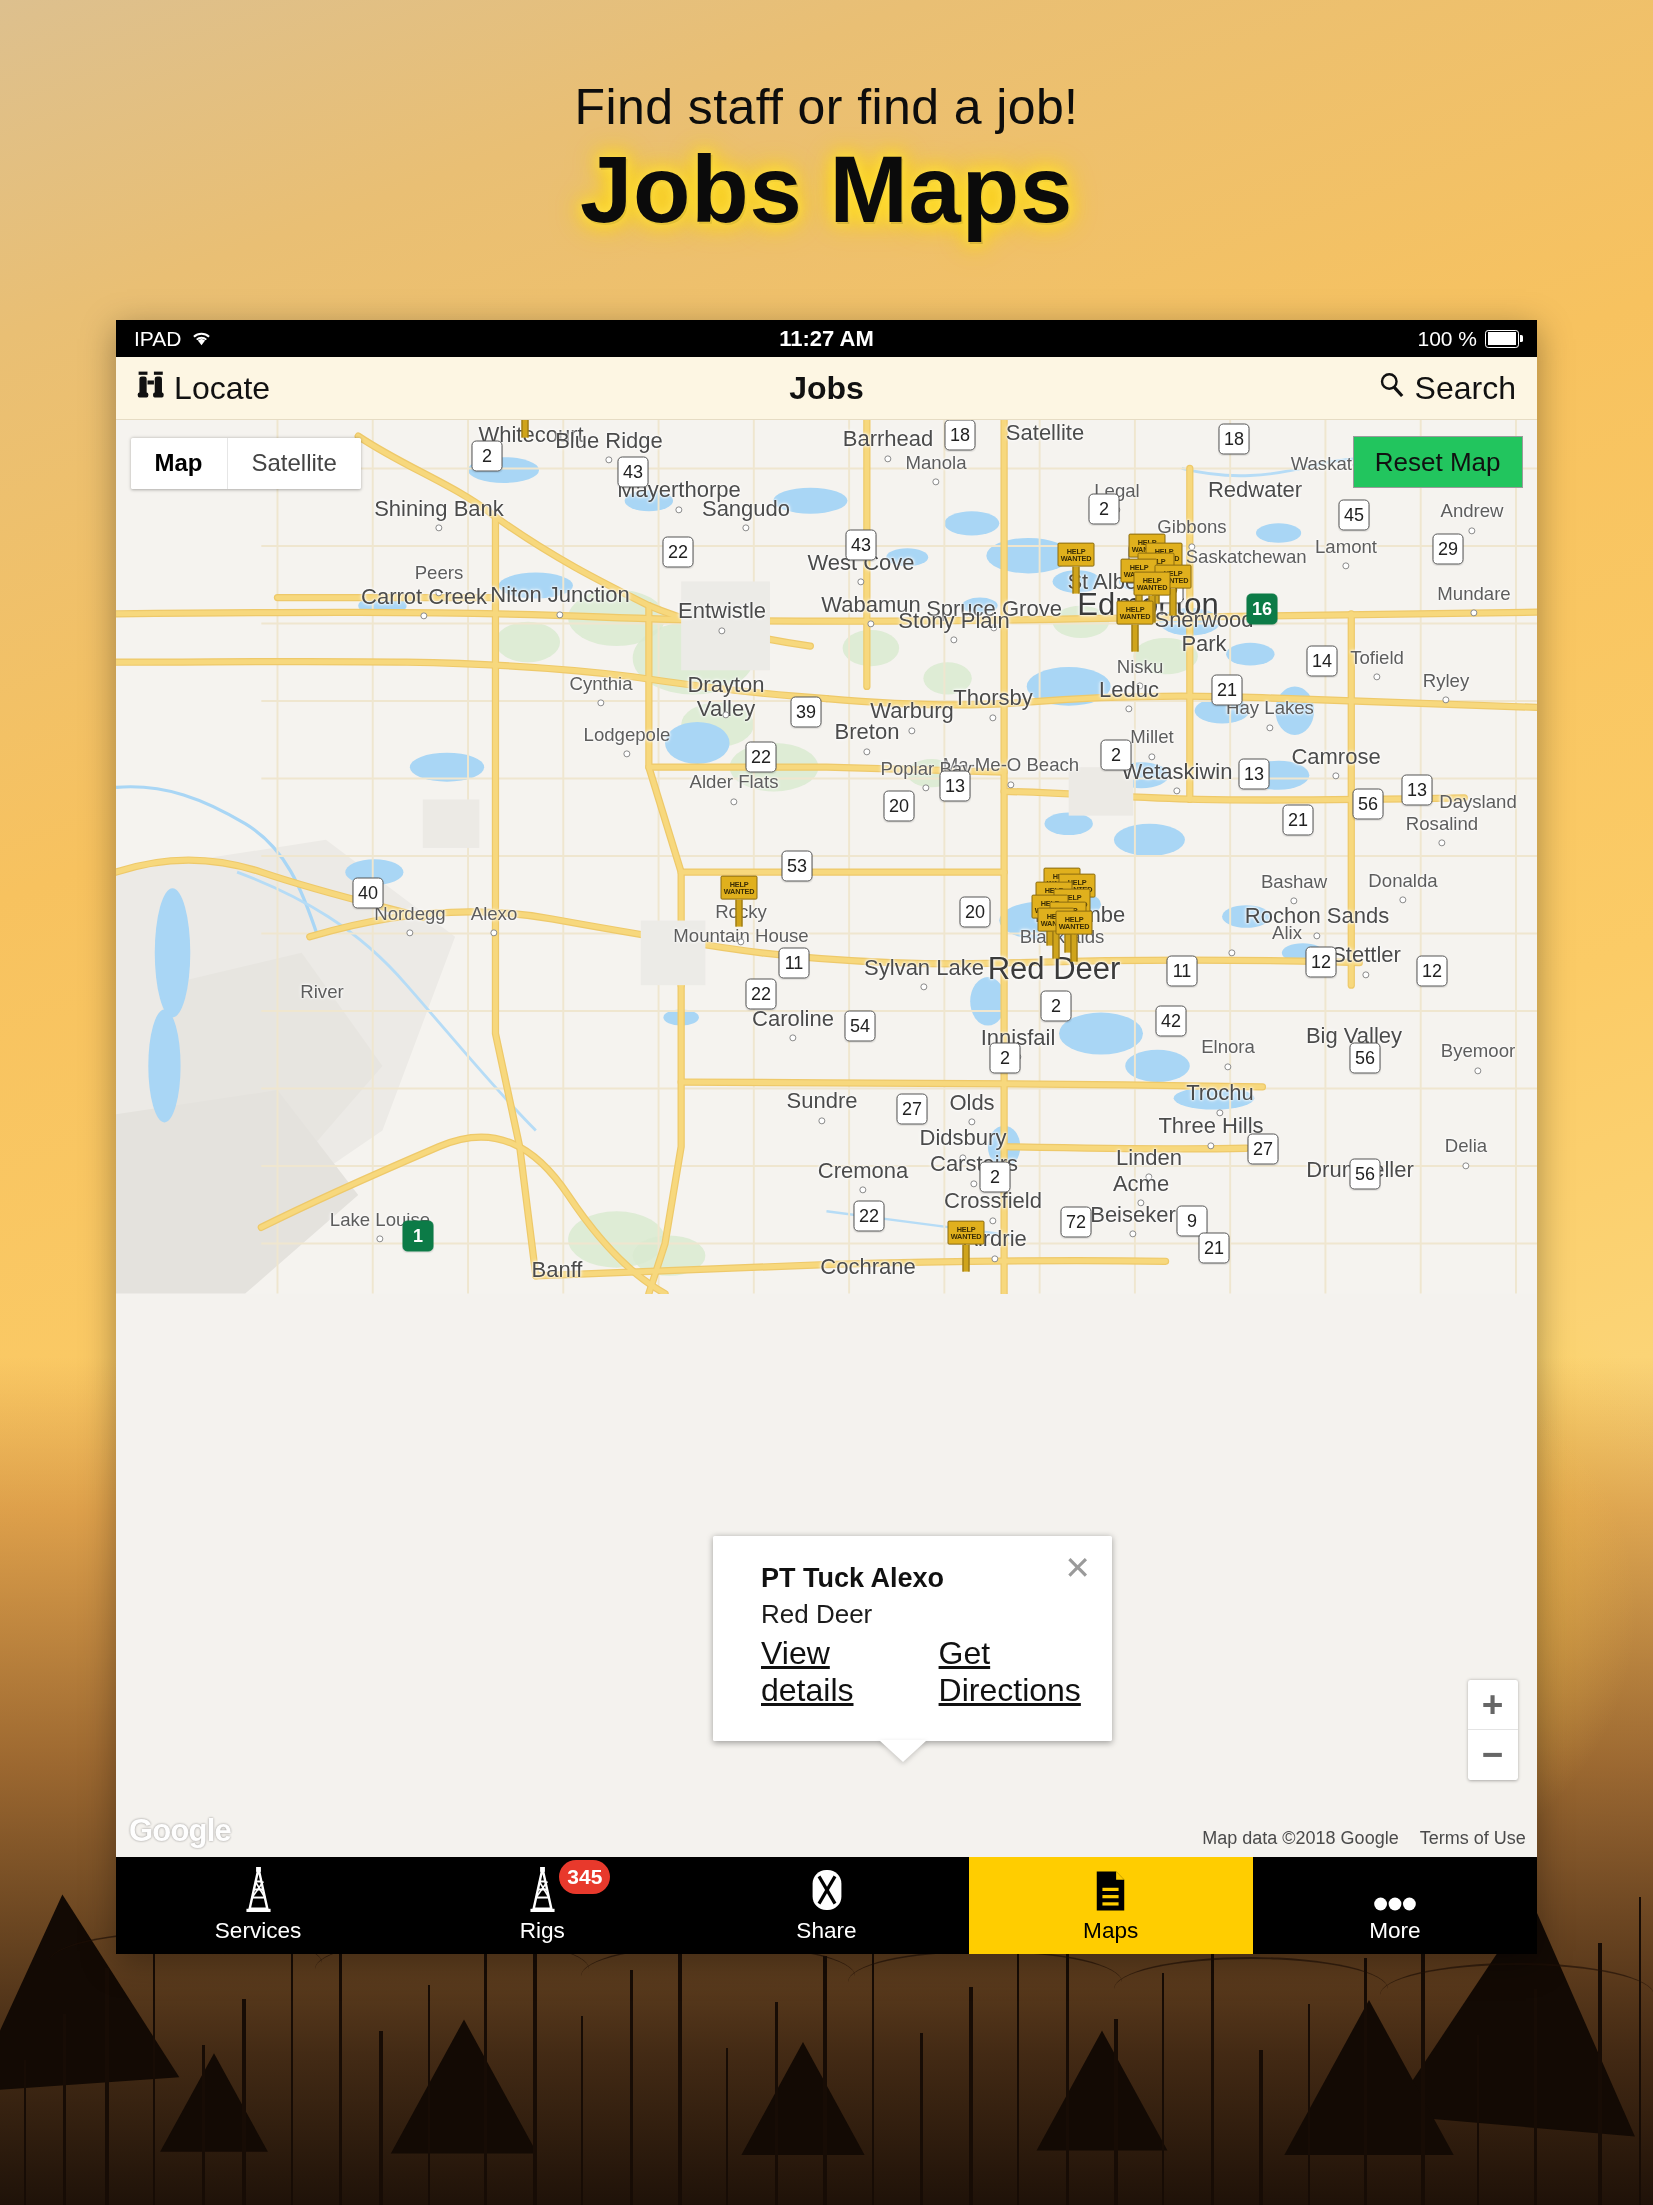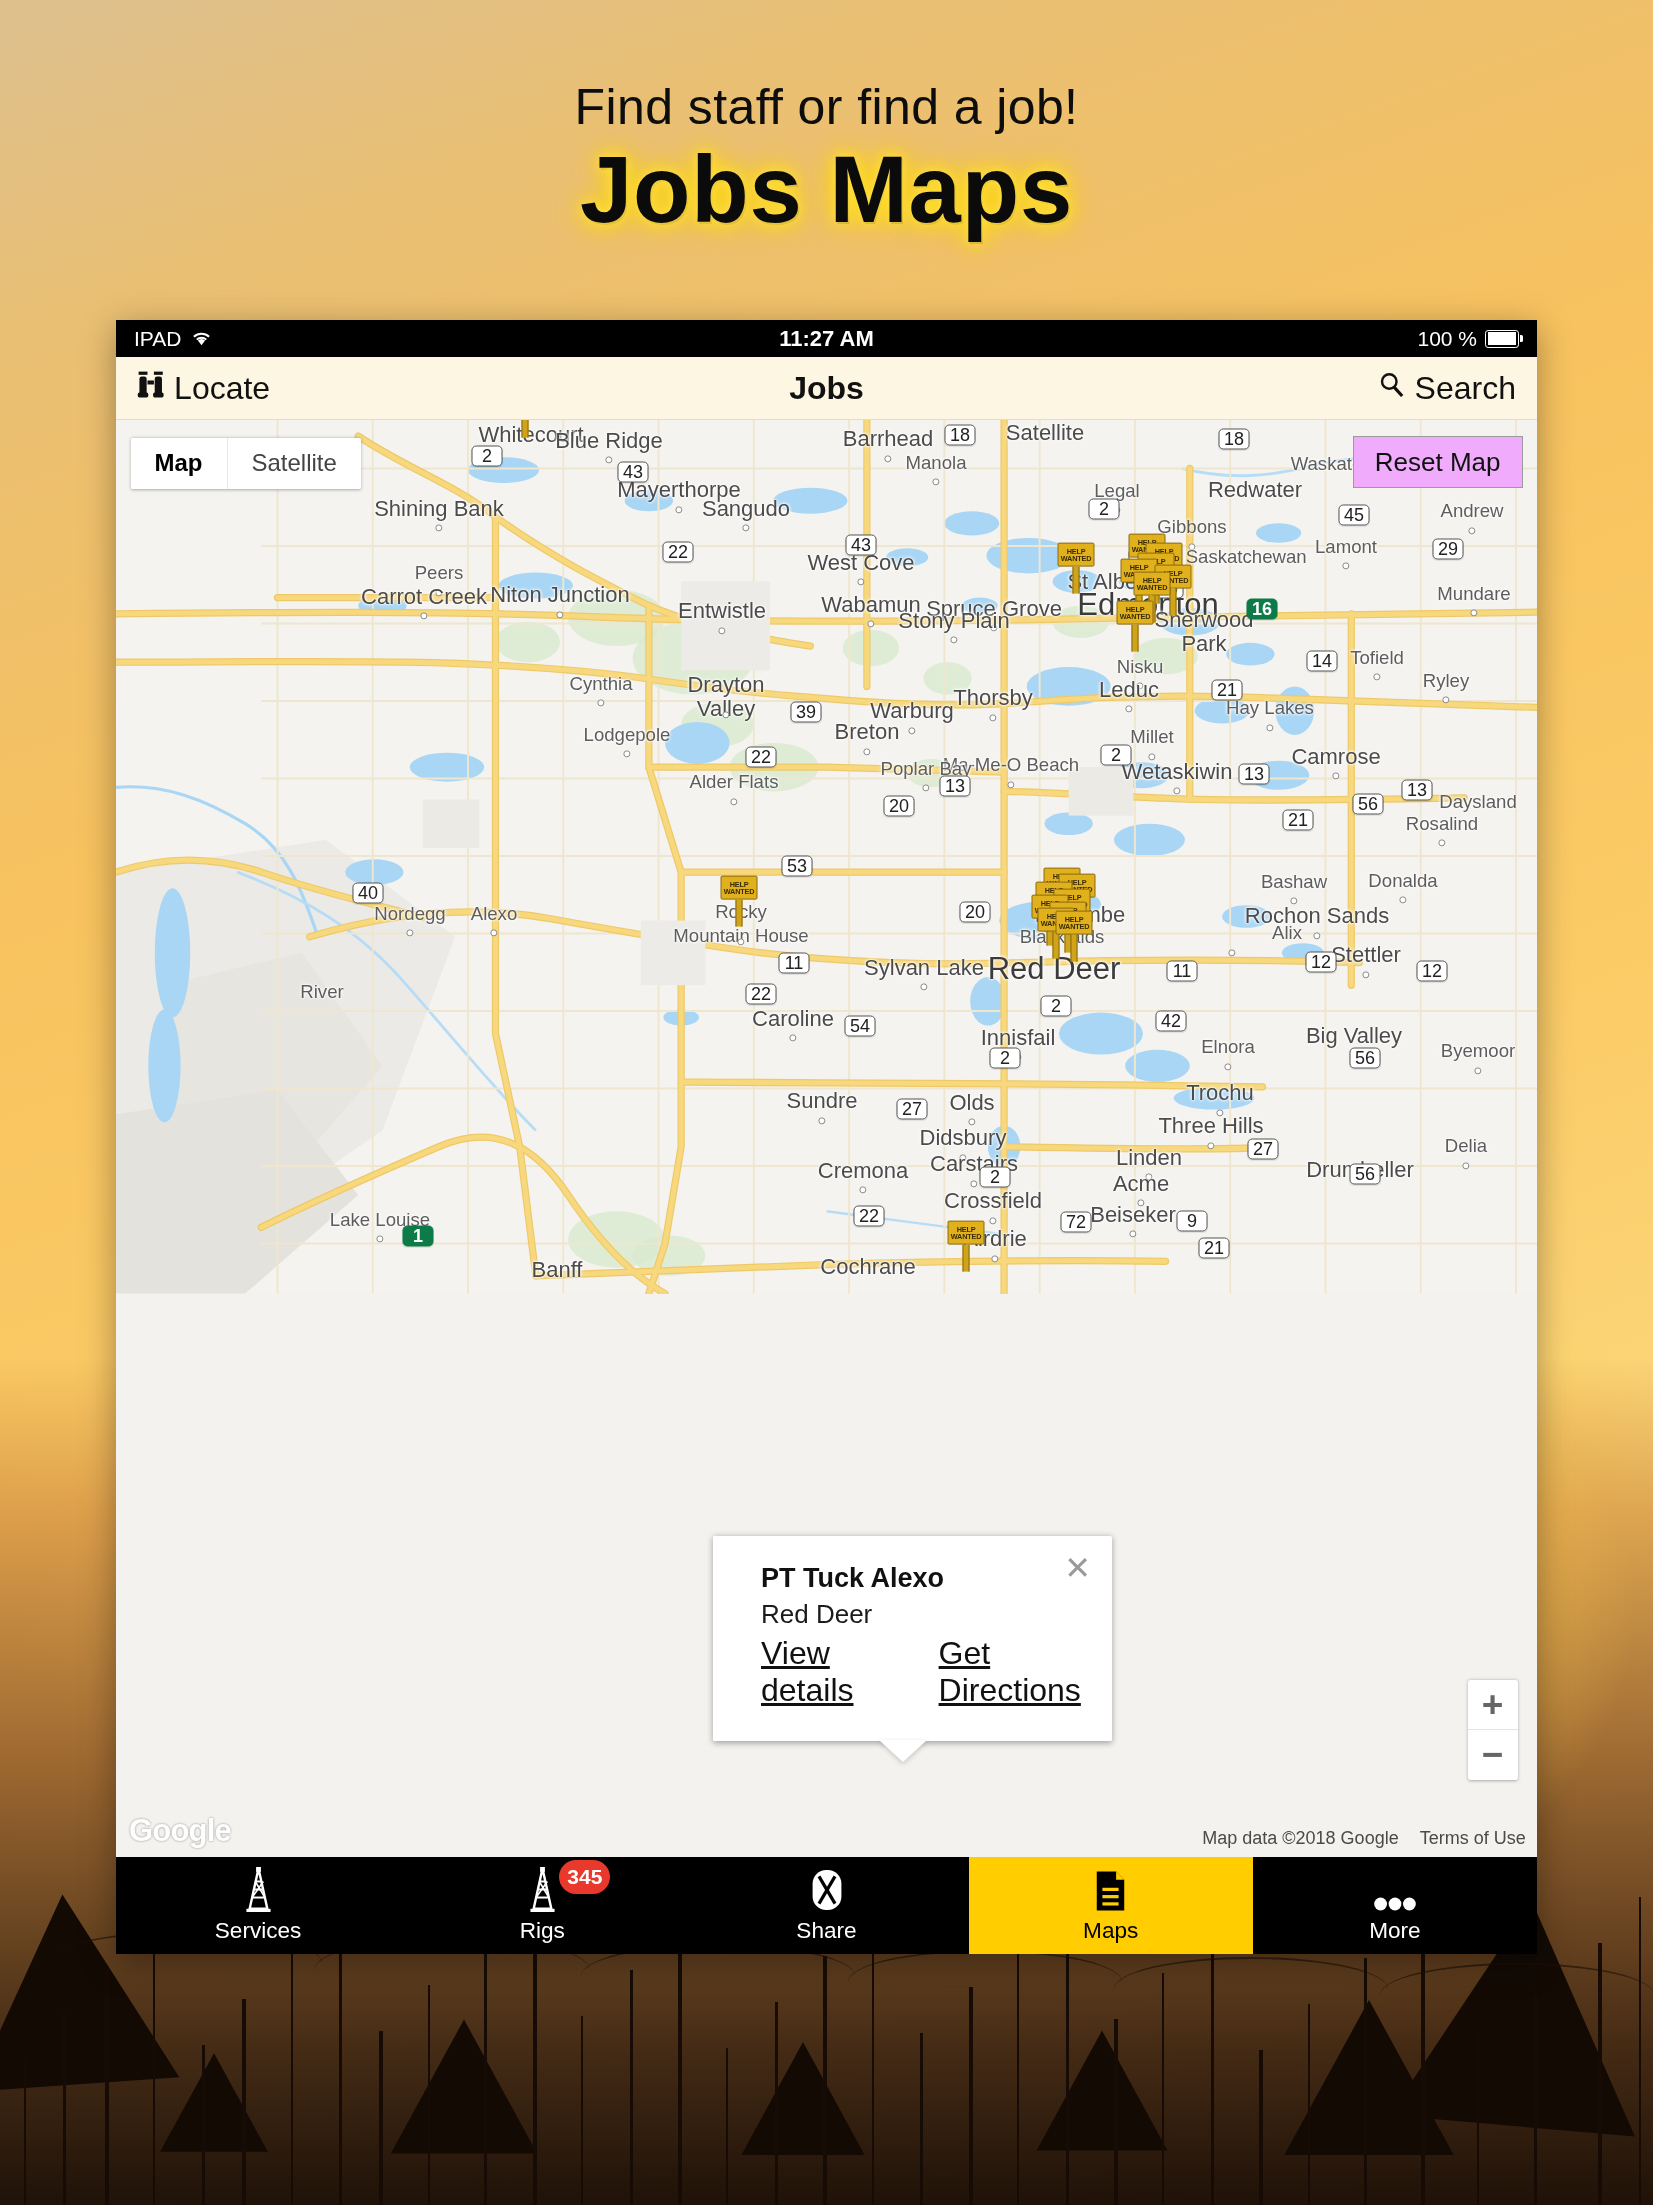--- a/index.html
+++ b/index.html
@@ -133,21 +133,21 @@
   .maplabel.big { font-size: 31px; color: #3b3b3b; font-weight: 400; }
   .maplabel.med { font-size: 22px; color: #4b4b4b; }
   .citydot {
     position: absolute; width: 7.3px; height: 7.3px; border-radius: 50%;
     border: 1.6px solid #8a8a8a; background: #fff;
     transform: translate(-50%, -50%);
   }
   .shield {
     position: absolute; transform: translate(-50%, -50%);
     background: #fff; border: 1.6px solid #555; border-radius: 4.8px;
-    min-width: 31px; height: 21px; padding: 0 4px;
+    min-width: 31px; height: 31px; padding: 0 4px;
     display: flex; align-items: center; justify-content: center;
     font-size: 18px; color: #222; font-weight: 400;
     box-shadow: 0 0.8px 0.8px rgba(0,0,0,.08);
   }
   .shield.green {
     background: #0c7b47; border-color: #0c7b47; color: #fff; font-weight: 700;
   }
   .marker {
     position: absolute; transform: translate(-50%, -100%);
     width: 37px; pointer-events: none;
@@ -173,21 +173,21 @@
   }
   #map-type-control div {
     padding: 11.3px 24px; font-size: 24px; color: #444; cursor: pointer;
   }
   #map-type-control div.active { font-weight: 700; color: #000; }
   #map-type-control div + div { border-left: 0.8px solid #e6e6e6; }
 
   
   #reset-map-btn {
     position: absolute; right: 14.5px; top: 16px; z-index: 20;
-    background: #f0abfc; border: 1.6px solid #9b9b9b;
+    background: #22c55e; border: 1.6px solid #9b9b9b;
     padding: 9.7px 21px; font-size: 26px; color: #111; cursor: pointer;
   }
 
   
   #zoom-control {
     position: absolute; right: 19.4px; bottom: 77px; z-index: 20;
     background: #fff; border-radius: 2.4px;
     box-shadow: 0 0.8px 3.2px rgba(0,0,0,.3);
     width: 50px;
   }

